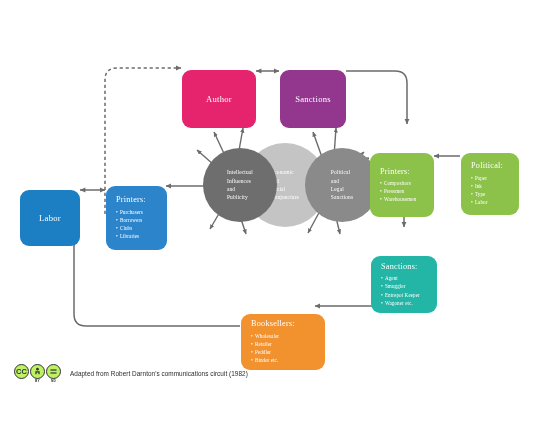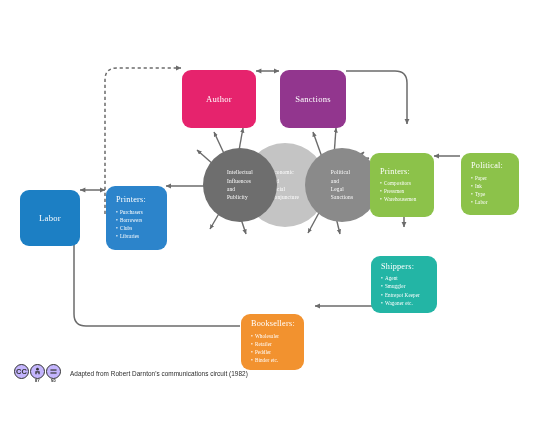--- a/index.html
+++ b/index.html
@@ -95,21 +95,21 @@
     height: 15px;
     border-radius: 50%;
     border: 1.4px solid #333333;
     display: flex;
     align-items: center;
     justify-content: center;
     font-family: "Liberation Sans", sans-serif;
     font-size: 7.5px;
     font-weight: bold;
     color: #333333;
-    background: #c4b5fd;
+    background: #bef264;
     box-sizing: border-box;
   }
   .cc-cell {
     display: flex;
     flex-direction: column;
     align-items: center;
   }
   .cc-sub {
     font-family: "Liberation Sans", sans-serif;
     font-size: 3.2px;
@@ -239,30 +239,30 @@
     <div class="node-title">Political:</div>
     <ul class="node-list">
       <li>Paper</li>
       <li>Ink</li>
       <li>Type</li>
       <li>Labor</li>
     </ul>
   </div>
 
   <div class="node node-pad" style="left:371px; top:228px; width:66px; height:57px; background:#23B5A5;">
-    <div class="node-title">Shippers:</div>
+    <div class="node-title">Sanctions:</div>
     <ul class="node-list">
       <li>Agent</li>
       <li>Smuggler</li>
       <li>Entrepot Keeper</li>
       <li>Wagoner etc.</li>
     </ul>
   </div>
 
-  <div class="node node-pad" style="left:241px; top:286px; width:63px; height:56px; background:#F2922F;">
+  <div class="node node-pad" style="left:241px; top:286px; width:84px; height:56px; background:#F2922F;">
     <div class="node-title">Booksellers:</div>
     <ul class="node-list">
       <li>Wholesaler</li>
       <li>Retailer</li>
       <li>Peddler</li>
       <li>Binder etc.</li>
     </ul>
   </div>
 
   <div id="footer">

